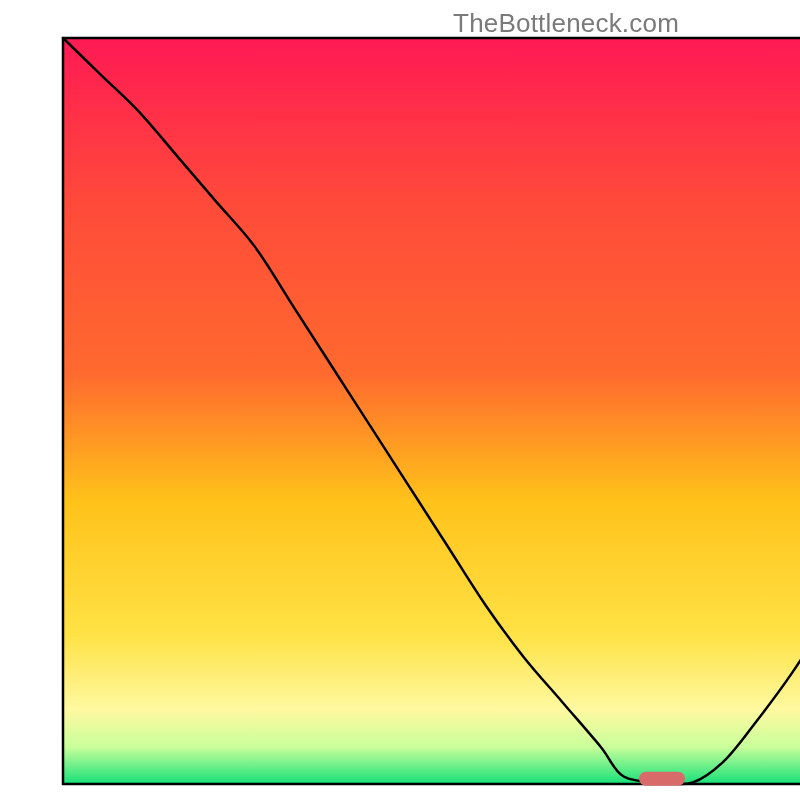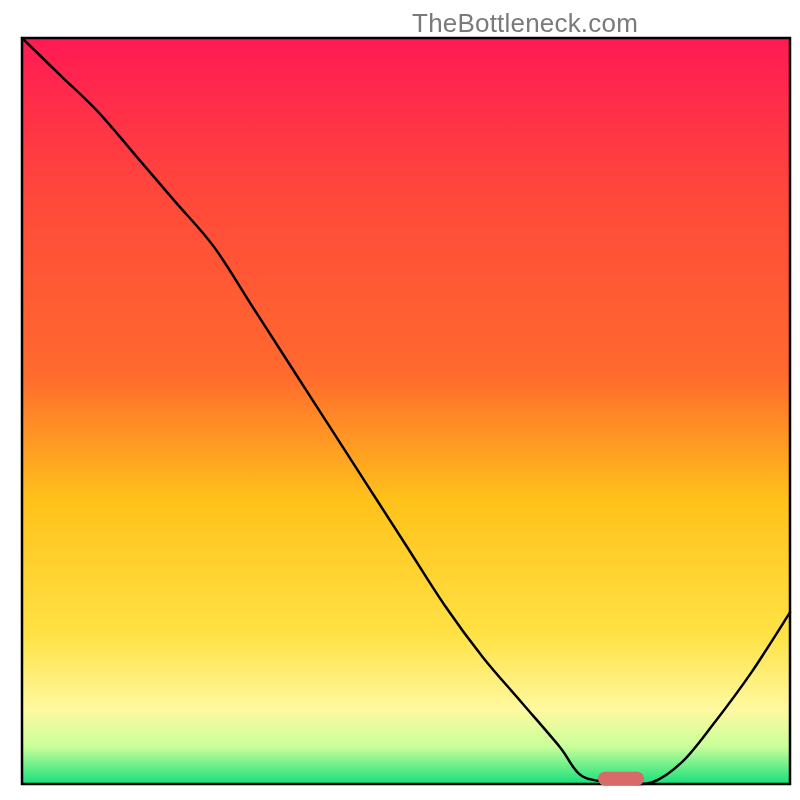--- a/index.html
+++ b/index.html
@@ -7,20 +7,21 @@
     padding: 0;
     width: 800px;
     height: 800px;
     background: #ffffff;
     font-family: Arial, Helvetica, sans-serif;
   }
   .stage {
     position: relative;
     width: 652px;
     height: 800px;
+    margin-left: 41px;
   }
   .watermark {
     position: absolute;
     top: 8px;
     right: 14px;
     color: #7a7a7a;
     font-size: 26px;
     font-weight: 500;
     letter-spacing: 0.2px;
     user-select: none;

